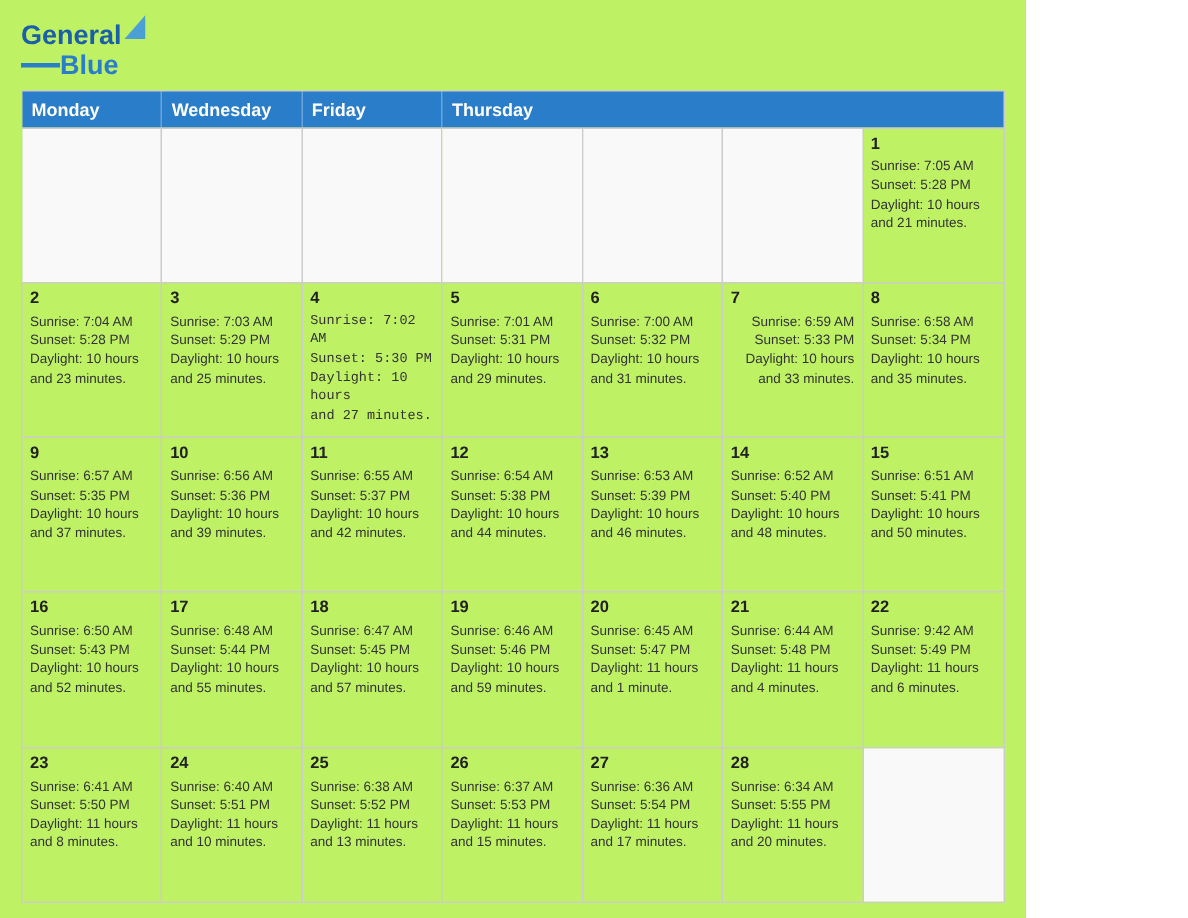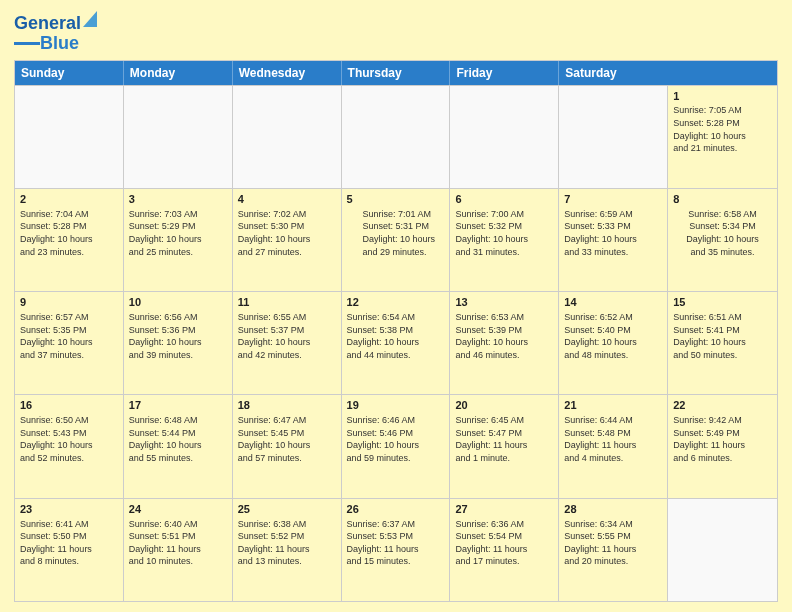--- a/index.html
+++ b/index.html
@@ -4,23 +4,23 @@
   <style>
     * { box-sizing: border-box; margin: 0; padding: 0; }
     body {
       font-family: Arial, sans-serif;
       background: #fff;
       width: 792px;
       height: 612px;
       overflow: hidden;
     }
     .page {
-      width: 792px;
+      width: 684px;
       height: 612px;
-      background: #fef9c3;
+      background: #bef264;
       padding: 10px 14px 10px 14px;
       display: flex;
       flex-direction: column;
     }
     .header {
       display: flex;
       justify-content: space-between;
       align-items: flex-start;
       margin-bottom: 6px;
     }
@@ -125,26 +125,24 @@
       </div>
     </div>
     <div class="title-block">
       <div class="month-year"></div>
       <div class="location"></div>
     </div>
   </div>
 
   <div class="calendar">
     <div class="cal-header">
-    <div class="cal-header-cell">Sunday</div>
         <div class="cal-header-cell">Monday</div>
         <div class="cal-header-cell">Wednesday</div>
+        <div class="cal-header-cell">Friday</div>
         <div class="cal-header-cell">Thursday</div>
-        <div class="cal-header-cell">Friday</div>
-        <div class="cal-header-cell">Saturday</div>
       </div>
     <div class="cal-body">
     <div class="cal-row">
           <div class="cal-cell empty"></div>
           <div class="cal-cell empty"></div>
           <div class="cal-cell empty"></div>
           <div class="cal-cell empty"></div>
           <div class="cal-cell empty"></div>
           <div class="cal-cell empty"></div>
           <div class="cal-cell">
@@ -165,49 +163,49 @@
           </div>
           <div class="cal-cell">
             <span class="day-num">3</span>
             <div class="cell-info" style="white-space: pre-line;">Sunrise: 7:03 AM
 Sunset: 5:29 PM
 Daylight: 10 hours
 and 25 minutes.</div>
           </div>
           <div class="cal-cell">
             <span class="day-num">4</span>
-            <div class="cell-info" style="white-space: pre-line;">Sunrise: 7:02 AM
+            <div class="cell-info" style="white-space: pre-line; font-family: Liberation Mono, monospace;">Sunrise: 7:02 AM
 Sunset: 5:30 PM
 Daylight: 10 hours
 and 27 minutes.</div>
           </div>
           <div class="cal-cell">
             <span class="day-num">5</span>
-            <div class="cell-info" style="white-space: pre-line; margin-left: 16px;">Sunrise: 7:01 AM
+            <div class="cell-info" style="white-space: pre-line;">Sunrise: 7:01 AM
 Sunset: 5:31 PM
 Daylight: 10 hours
 and 29 minutes.</div>
           </div>
           <div class="cal-cell">
             <span class="day-num">6</span>
             <div class="cell-info" style="white-space: pre-line;">Sunrise: 7:00 AM
 Sunset: 5:32 PM
 Daylight: 10 hours
 and 31 minutes.</div>
           </div>
           <div class="cal-cell">
             <span class="day-num">7</span>
-            <div class="cell-info" style="white-space: pre-line;">Sunrise: 6:59 AM
+            <div class="cell-info" style="white-space: pre-line; text-align: right;">Sunrise: 6:59 AM
 Sunset: 5:33 PM
 Daylight: 10 hours
 and 33 minutes.</div>
           </div>
           <div class="cal-cell">
             <span class="day-num">8</span>
-            <div class="cell-info" style="white-space: pre-line; text-align: center;">Sunrise: 6:58 AM
+            <div class="cell-info" style="white-space: pre-line;">Sunrise: 6:58 AM
 Sunset: 5:34 PM
 Daylight: 10 hours
 and 35 minutes.</div>
           </div>
         </div>
         <div class="cal-row">
           <div class="cal-cell">
             <span class="day-num">9</span>
             <div class="cell-info" style="white-space: pre-line;">Sunrise: 6:57 AM
 Sunset: 5:35 PM

